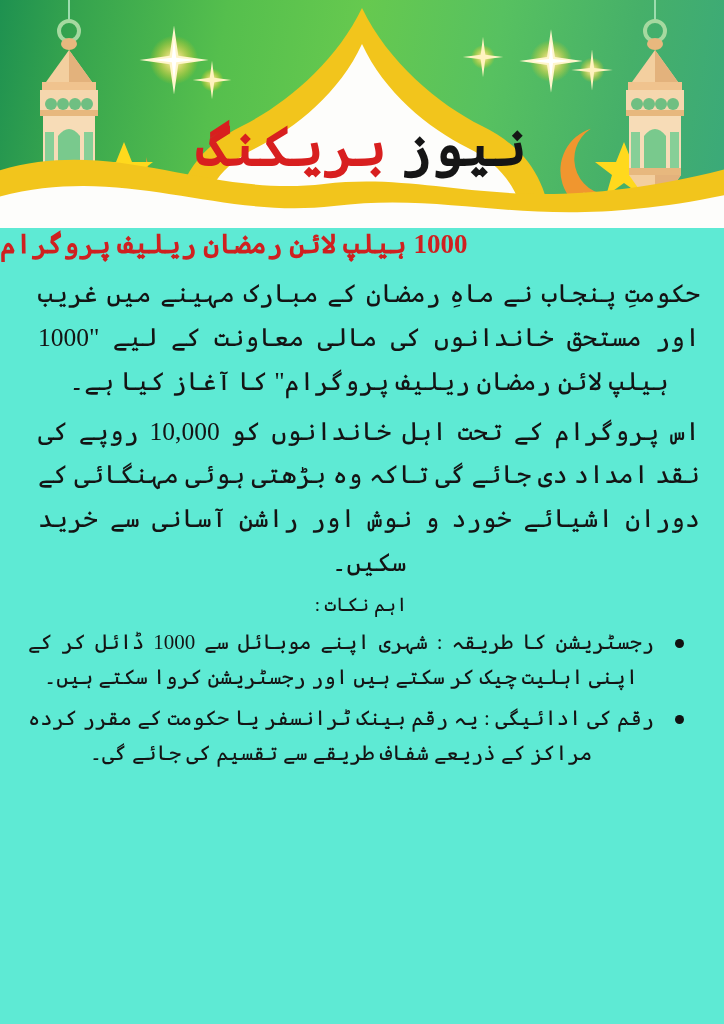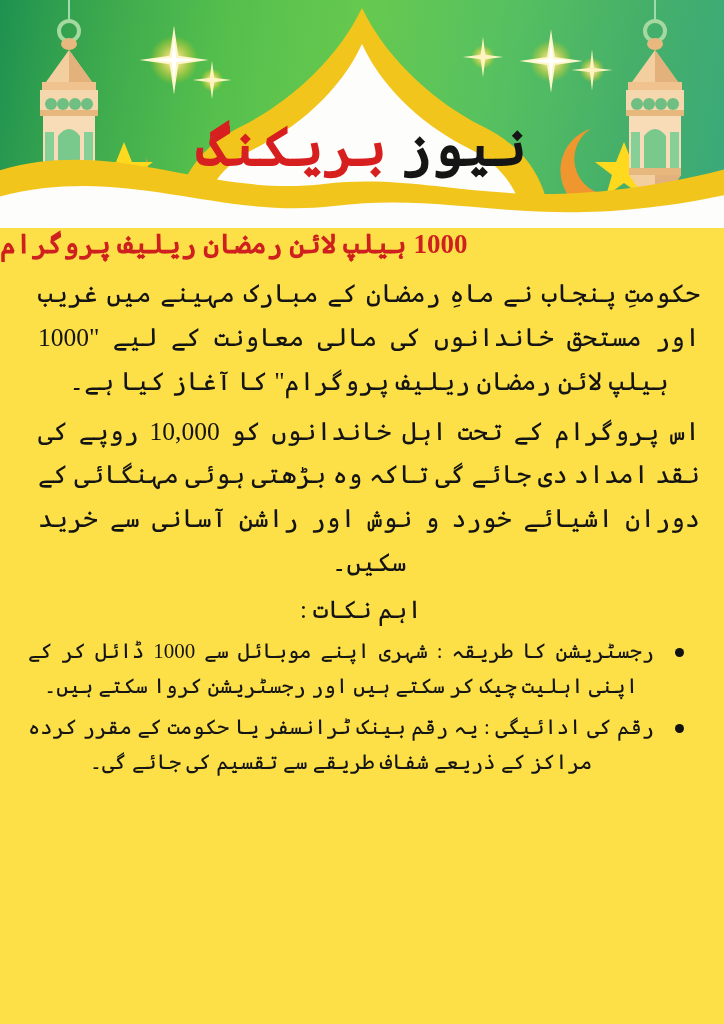--- a/index.html
+++ b/index.html
@@ -12,21 +12,21 @@
     height: 1024px;
     overflow: hidden;
     background: #f4f6f9;
     font-family: "Liberation Serif", "DejaVu Serif", serif;
   }
 
   .poster {
     position: relative;
     width: 724px;
     height: 1024px;
-    background: #fde047;
+    background: #5eead4;
     overflow: hidden;
   }
 
   
   .banner {
     position: relative;
     width: 724px;
     height: 228px;
     overflow: hidden;
   }
@@ -147,21 +147,21 @@
   p.lead {
     margin: 0 0 6px 16px;
     font-size: 25.5px;
     line-height: 1.72;
     text-align: justify;
     text-align-last: center;
   }
 
   h2.section-title {
     margin: 6px 0 4px 0;
-    font-size: 25px;
+    font-size: 19px;
     font-weight: 500;
     text-align: center;
     line-height: 1.5;
   }
 
   ul.points {
     list-style: none;
     margin: 0;
     padding: 0;
   }

